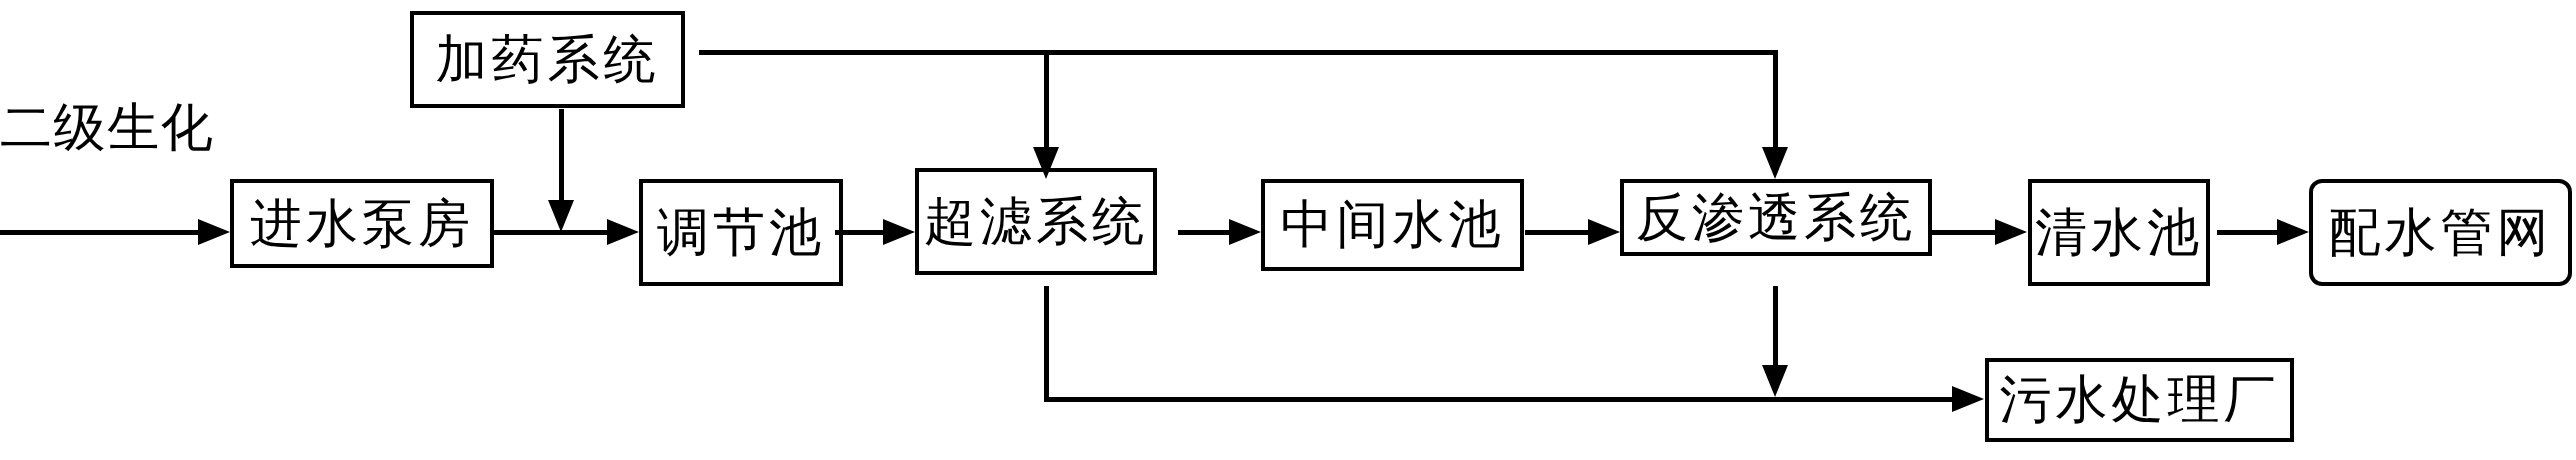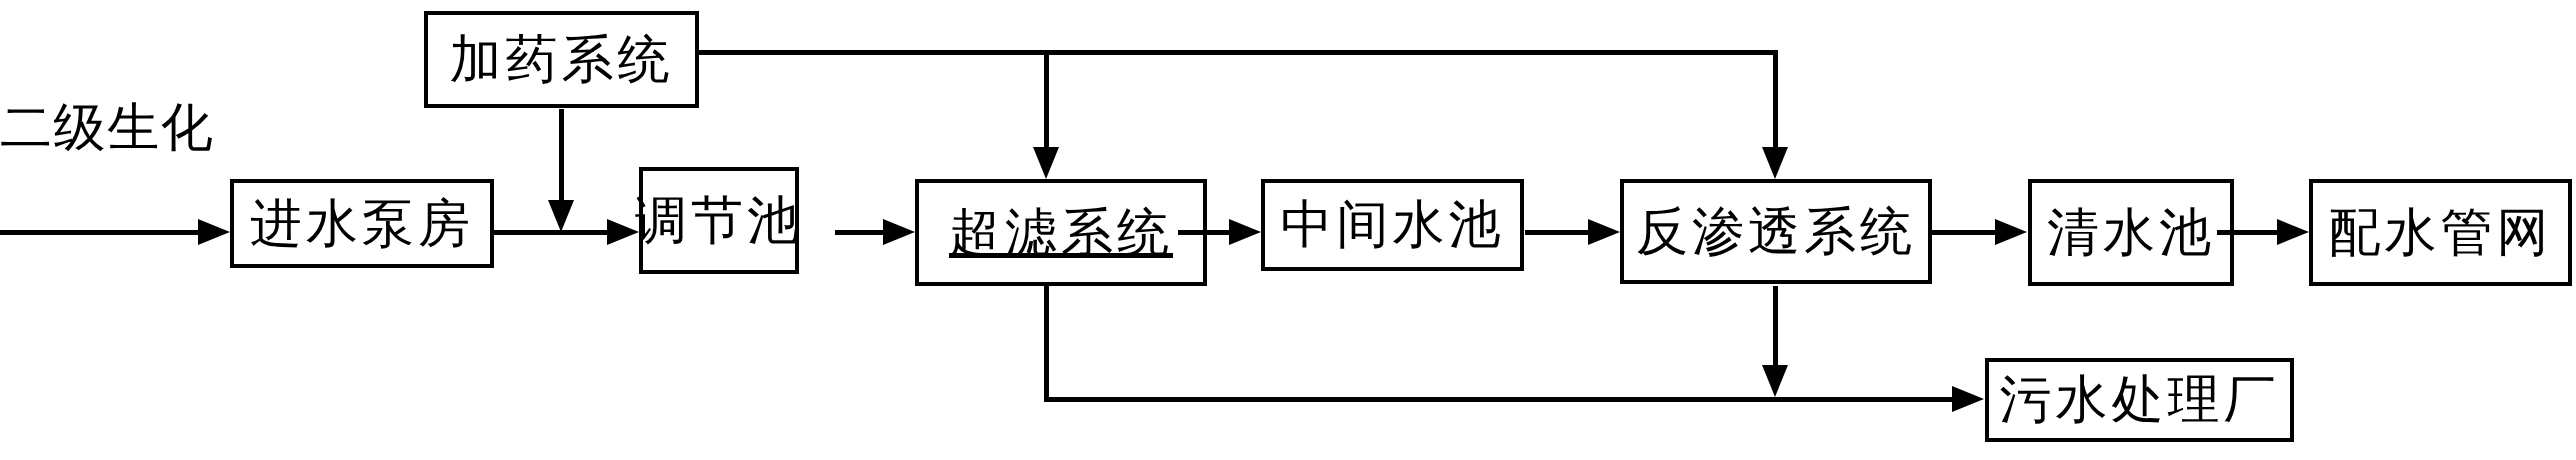--- a/index.html
+++ b/index.html
@@ -67,45 +67,45 @@
 <div id="canvas">
 
   <div class="side-label">
     <div>二级生化</div>
   </div>
 
   <div class="box" style="left:230px; top:179px; width:264px; height:89px;">
     <span>进水泵房</span>
   </div>
 
-  <div class="box" style="left:639px; top:167px; width:160px; height:107px;">
+  <div class="box" style="left:639px; top:179px; width:204px; height:107px;">
     <span>调节池</span>
   </div>
 
-  <div class="box" style="left:915px; top:179px; width:292px; height:107px;text-decoration:underline;">
+  <div class="box" style="left:915px; top:168px; width:242px; height:107px;">
     <span>超滤系统</span>
   </div>
 
   <div class="box" style="left:1261px; top:179px; width:263px; height:92px;">
     <span>中间水池</span>
   </div>
 
-  <div class="box" style="left:1620px; top:179px; width:312px; height:105px;">
+  <div class="box" style="left:1620px; top:179px; width:312px; height:77px;">
     <span>反渗透系统</span>
   </div>
 
-  <div class="box" style="left:2028px; top:179px; width:206px; height:107px;">
+  <div class="box" style="left:2028px; top:179px; width:182px; height:107px;">
     <span>清水池</span>
   </div>
 
-  <div class="box" style="left:2309px; top:179px; width:263px; height:107px;">
+  <div class="box" style="left:2309px; top:179px; width:263px; height:107px;border-radius:13px;">
     <span>配水管网</span>
   </div>
 
-  <div class="box" style="left:424px; top:11.3px; width:275px; height:97px;">
+  <div class="box" style="left:410px; top:11.3px; width:275px; height:97px;">
     <span>加药系统</span>
   </div>
 
   <div class="box" style="left:1985px; top:358px; width:309px; height:84px;justify-content:center;">
     <span>污水处理厂</span>
   </div>
 
   <div class="hline" style="left:0px;    top:230px; width:199px;"></div>
   <div class="arrow-right" style="left:198px;  top:219px;"></div>
 

